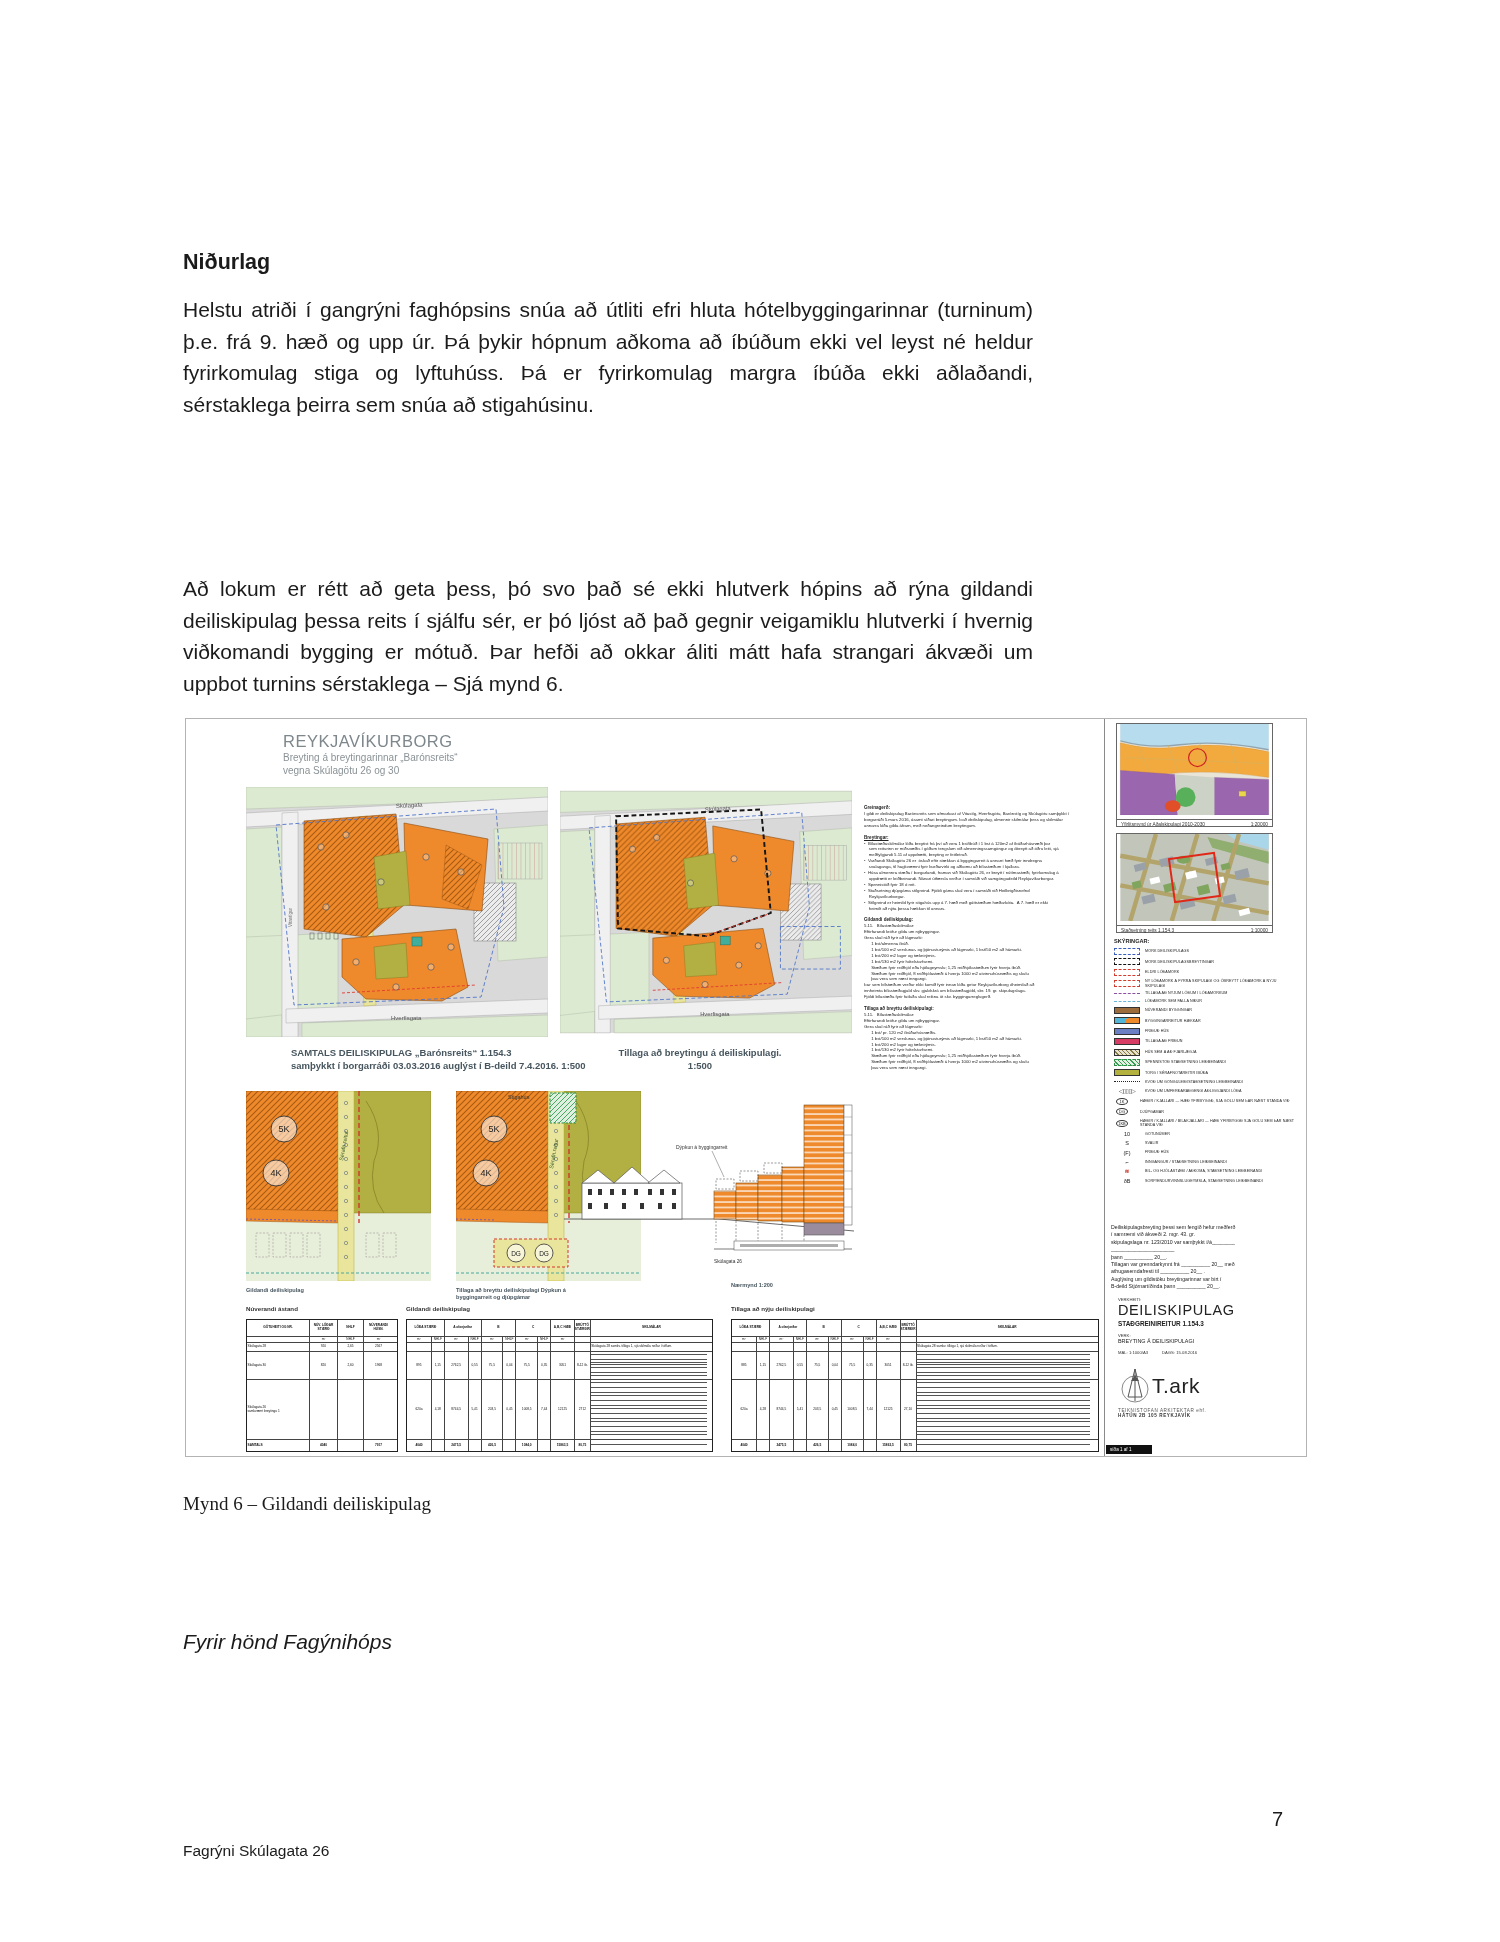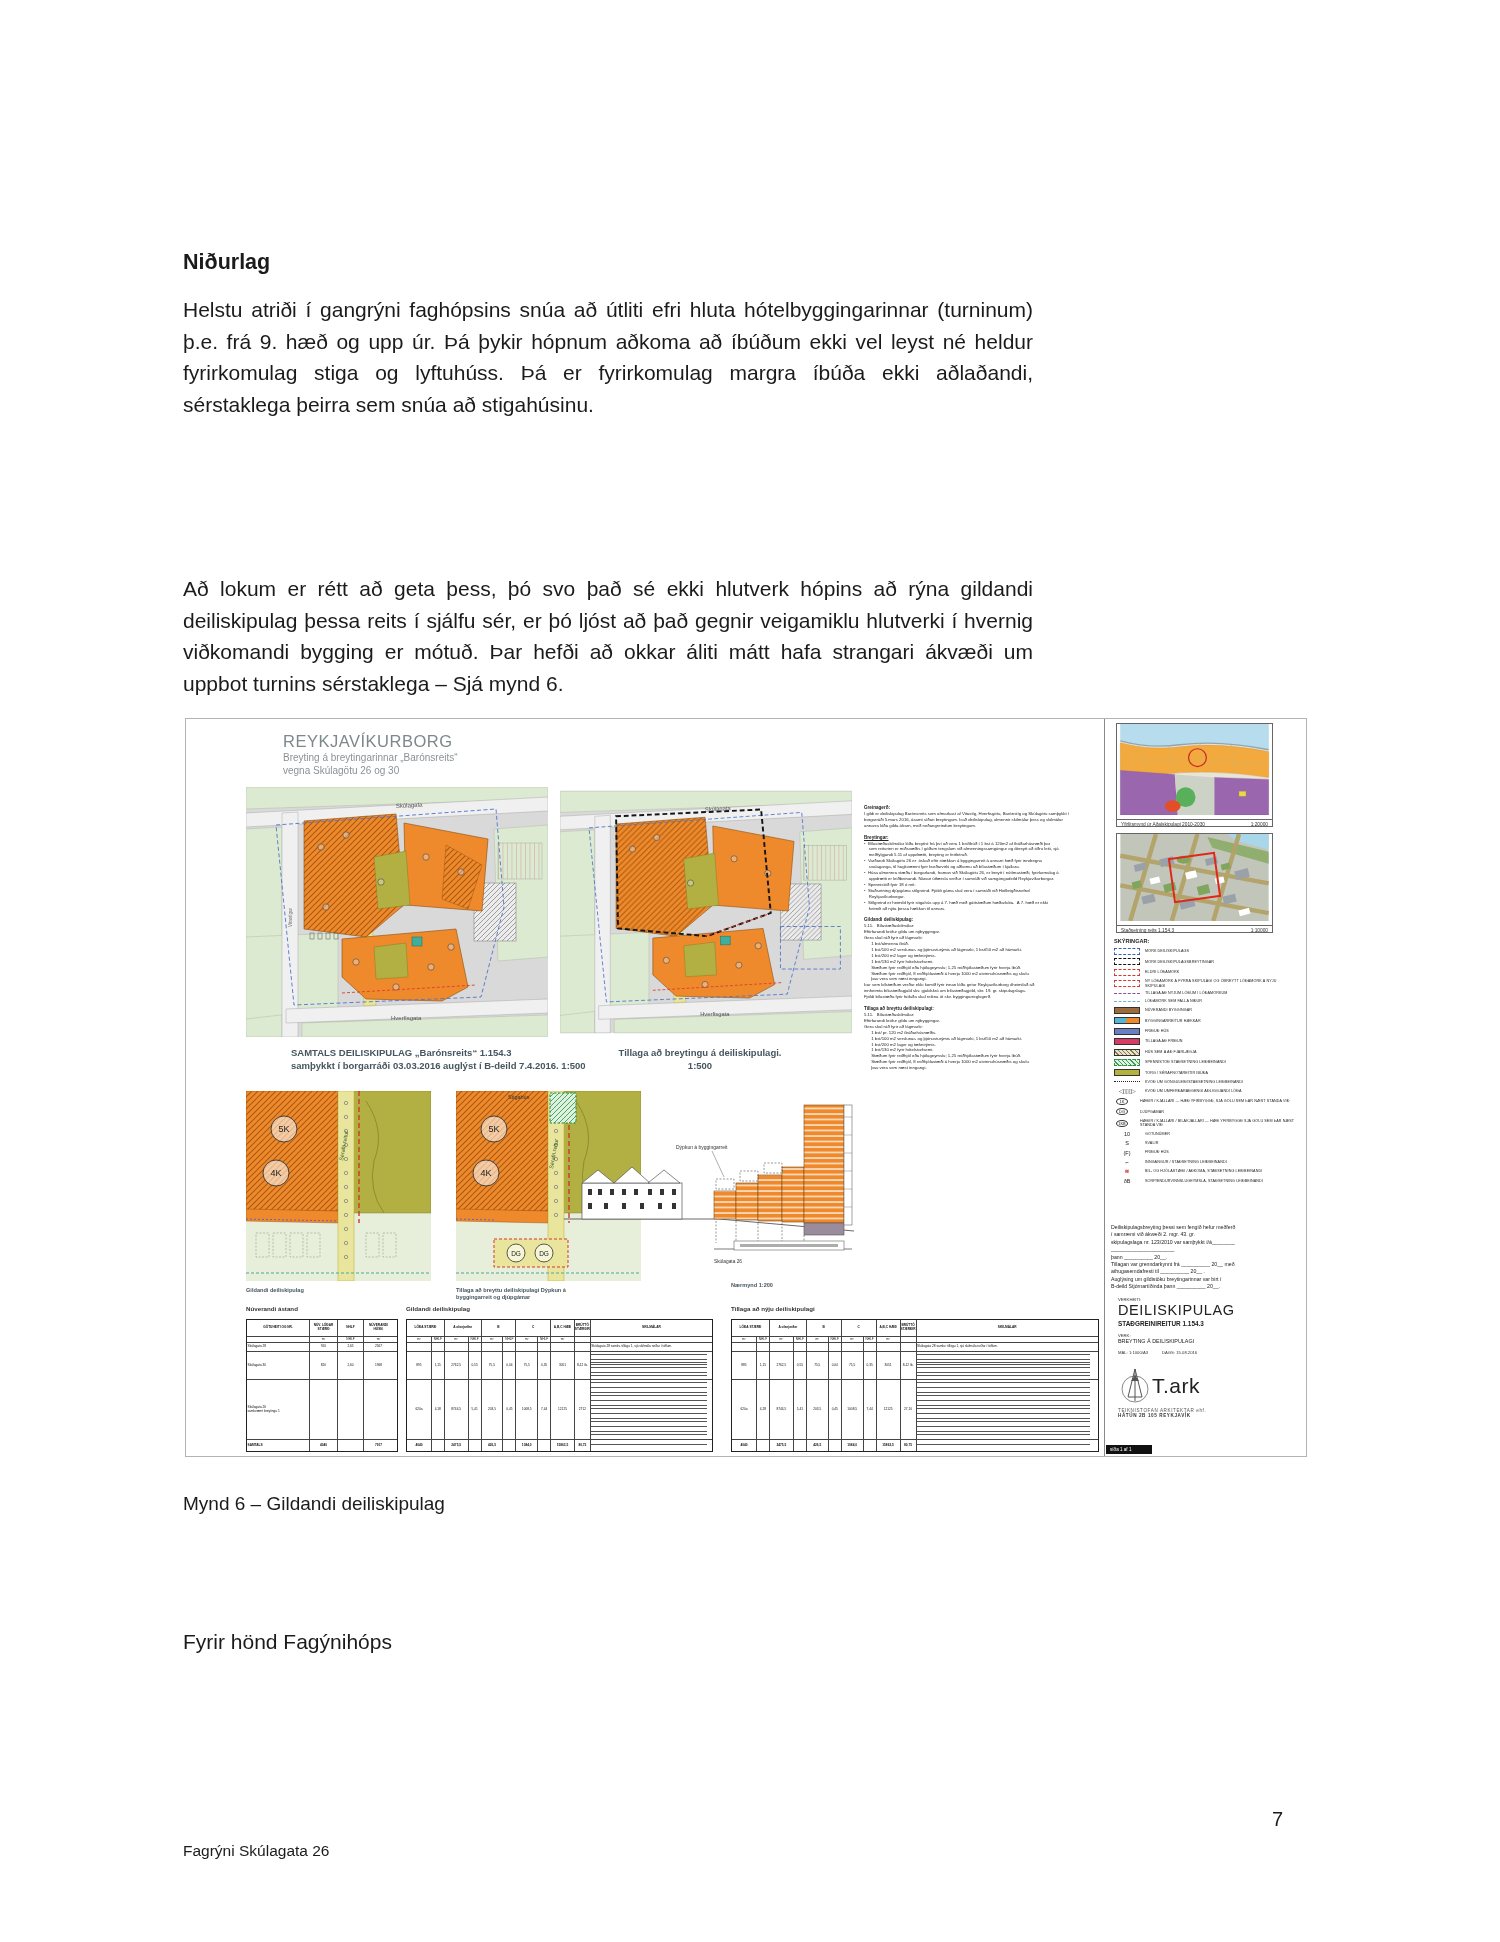--- a/index.html
+++ b/index.html
@@ -1,21 +1,21 @@
 <!DOCTYPE html>
 <html><head>
 <meta charset="utf-8">
 <style>
   html,body{margin:0;padding:0;background:#e8e8e8;}
   .page{position:relative;width:1500px;height:1942px;background:#ffffff;
         font-family:"Liberation Sans",sans-serif;color:#1b1b1b;overflow:hidden;margin:0 auto;}
   .abs{position:absolute;}
   .body-text{font-size:21px;line-height:31.5px;text-align:justify;margin:0;}
   h2.doc-h{font-size:21.5px;margin:0;font-weight:bold;}
-  .italic{}
+  .italic{font-style:italic;}
   .caption-text{font-size:19px;}
   .footer-text{font-size:15.5px;}
   .pagenum{font-size:20px;}
 
   
   .fig{border:1px solid #b3b3b3;background:#fff;}
   .fig *{box-sizing:border-box;}
   .fig-h1{font-size:16.5px;color:#7d878c;letter-spacing:.5px;}
   .fig-h2{font-size:10px;color:#8a9296;line-height:13px;}
   .plan-cap{font-size:9.5px;font-weight:bold;color:#46555e;line-height:13px;}
@@ -772,19 +772,19 @@
           <div class="pcell hdr" style="width: 13px;"></div>
           <div class="pcell hdr" style="width: 22px;">1084,0</div>
           <div class="pcell hdr" style="width: 13px;"></div>
           <div class="pcell hdr" style="width: 24px;">15863,5</div>
           <div class="pcell hdr" style="width: 16px;">80,75</div>
           <div class="pcell left" style="width: 183px;"><div class="microlines" style="height: 2.6px;"></div></div>
         </div>
       </div>
   </div>
 
-  <p class="abs caption-text" style="left:183px;top:1474px;">Mynd 6 – Gildandi deiliskipulag</p>
+  <p class="abs caption-text" style="left:183px;top:1474px;font-family:Liberation Serif, serif;">Mynd 6 – Gildandi deiliskipulag</p>
 
   <p class="abs body-text italic" style="left:183px;top:1626px;">Fyrir hönd Fagýnihóps</p>
 
   <div class="abs footer-text" style="left:183px;top:1842px;">Fagrýni Skúlagata 26</div>
   <div class="abs pagenum" style="left:1272px;top:1808px;">7</div>
 </div>
 
 </body></html>

